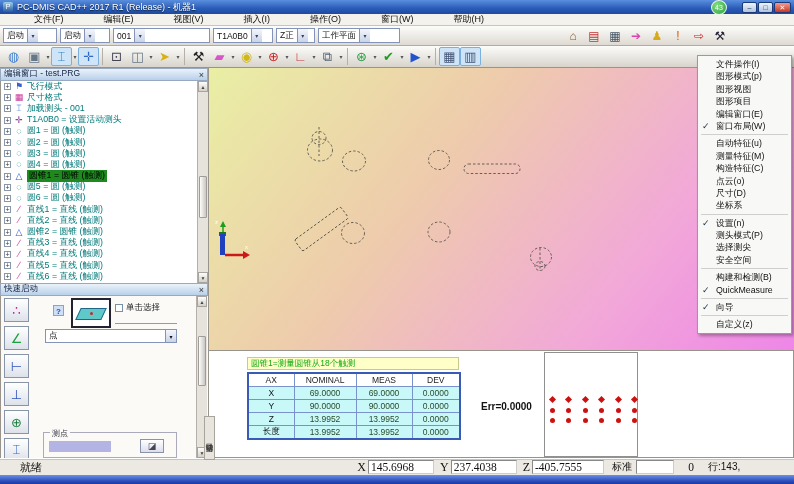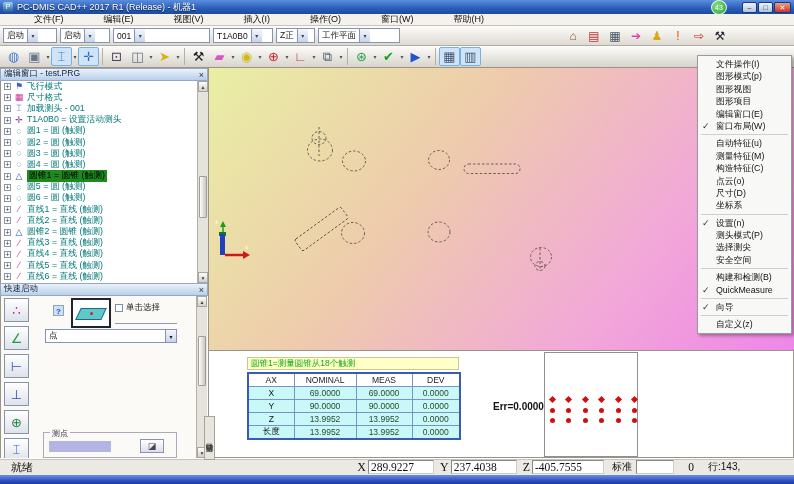--- a/index.html
+++ b/index.html
@@ -78,28 +78,28 @@
   .rtitle{position:absolute;left:38px;top:6px;width:212px;height:13px;background:#ffffc8;border:1px solid #c8c890;color:#11aa11;font-size:8.5px;line-height:11px;padding-left:3px;white-space:nowrap;overflow:hidden;}
   .rtable{position:absolute;left:38px;top:21px;width:212px;border-collapse:collapse;border:2px solid #3a5ab8;font-size:8.5px;table-layout:fixed;}
   .rtable th,.rtable td{border:1px solid #7a92cc;height:13px;text-align:center;font-weight:normal;padding:0;}
   .rtable th{background:#fff;color:#222;}
   .rtable td{background:#c8f8f8;color:#2a4a2a;}
   .rtable td:first-child{color:#111;}
   .rtable th:nth-child(1),.rtable td:nth-child(1){width:46px;}
   .rtable th:nth-child(2),.rtable td:nth-child(2){width:62px;}
   .rtable th:nth-child(3),.rtable td:nth-child(3){width:56px;}
   .rtable th:nth-child(4),.rtable td:nth-child(4){width:48px;}
-  .rerr{position:absolute;left:284px;top:50px;font-weight:bold;font-size:10px;color:#111;}
+  .rerr{position:absolute;left:272px;top:50px;font-weight:bold;font-size:10px;color:#111;}
   .dotsbox{position:absolute;left:335px;top:1px;width:94px;height:105px;border:1px solid #909090;background:#fff;}
   .dot{position:absolute;width:5px;height:5px;background:#cc1111;border-radius:50%;}
   .dot.dia{border-radius:0;transform:rotate(45deg);}
 
   
   .statusbar{position:absolute;left:0;top:458px;right:0;height:17px;background:#ece9e2;border-top:1px solid #fff;box-shadow:inset 0 1px 0 #c8c4bc;display:flex;align-items:center;}
-  .sready{flex:1;padding-left:11px;font-size:11px;color:#111;}
+  .sready{flex:1;padding-left:20px;font-size:11px;color:#111;}
   .slabel{font-family:"Liberation Serif",serif;font-size:12px;margin:0 2px 0 6px;color:#111;}
   .sbox{font-family:"Liberation Serif",serif;font-size:11.5px;background:#fff;border:1px solid #888;border-right-color:#ccc;border-bottom-color:#ccc;height:14px;line-height:12px;padding:0 2px;color:#111;overflow:hidden;}
   .smode{font-size:10px;margin:0 4px 0 8px;color:#111;}
   .scount{font-family:"Liberation Serif",serif;font-size:11.5px;width:34px;text-align:center;color:#111;}
   .sline{font-size:10px;width:86px;color:#111;white-space:nowrap;overflow:hidden;}
 
   .taskstrip{position:absolute;left:0;top:475px;right:0;height:9px;background:linear-gradient(#6a8fe8,#2a4ab8 70%,#1a3aa8);}
 
   
   .ctxmenu{position:absolute;left:697px;top:55px;width:95px;background:#f8f8f6;border:1px solid #9a9a9a;box-shadow:2px 2px 3px rgba(0,0,0,.3);padding:2px 1px;z-index:30;}
@@ -440,21 +440,21 @@
         <span class="dot" style="left: 37.8px; top: 65px; background: rgb(204, 17, 17);"></span>
         <span class="dot" style="left: 54.2px; top: 65px; background: rgb(204, 17, 17);"></span>
         <span class="dot" style="left: 70.6px; top: 65px; background: rgb(204, 17, 17);"></span>
         <span class="dot" style="left: 87px; top: 65px; background: rgb(204, 17, 17);"></span>
       </div>
   </div>
 
   <div class="statusbar">
     <span class="sready">就绪</span>
     <span class="slabel">X</span>
-    <span class="sbox" style="width:66px;">289.9227</span>
+    <span class="sbox" style="width:66px;">145.6968</span>
     <span class="slabel">Y</span>
     <span class="sbox" style="width:66px;">237.4038</span>
     <span class="slabel">Z</span>
     <span class="sbox" style="width:72px;">-405.7555</span>
     <span class="smode">标准</span>
     <span class="sbox" style="width:38px;"></span>
     <span class="scount">0</span>
     <span class="sline">行:143,</span>
   </div>
 

